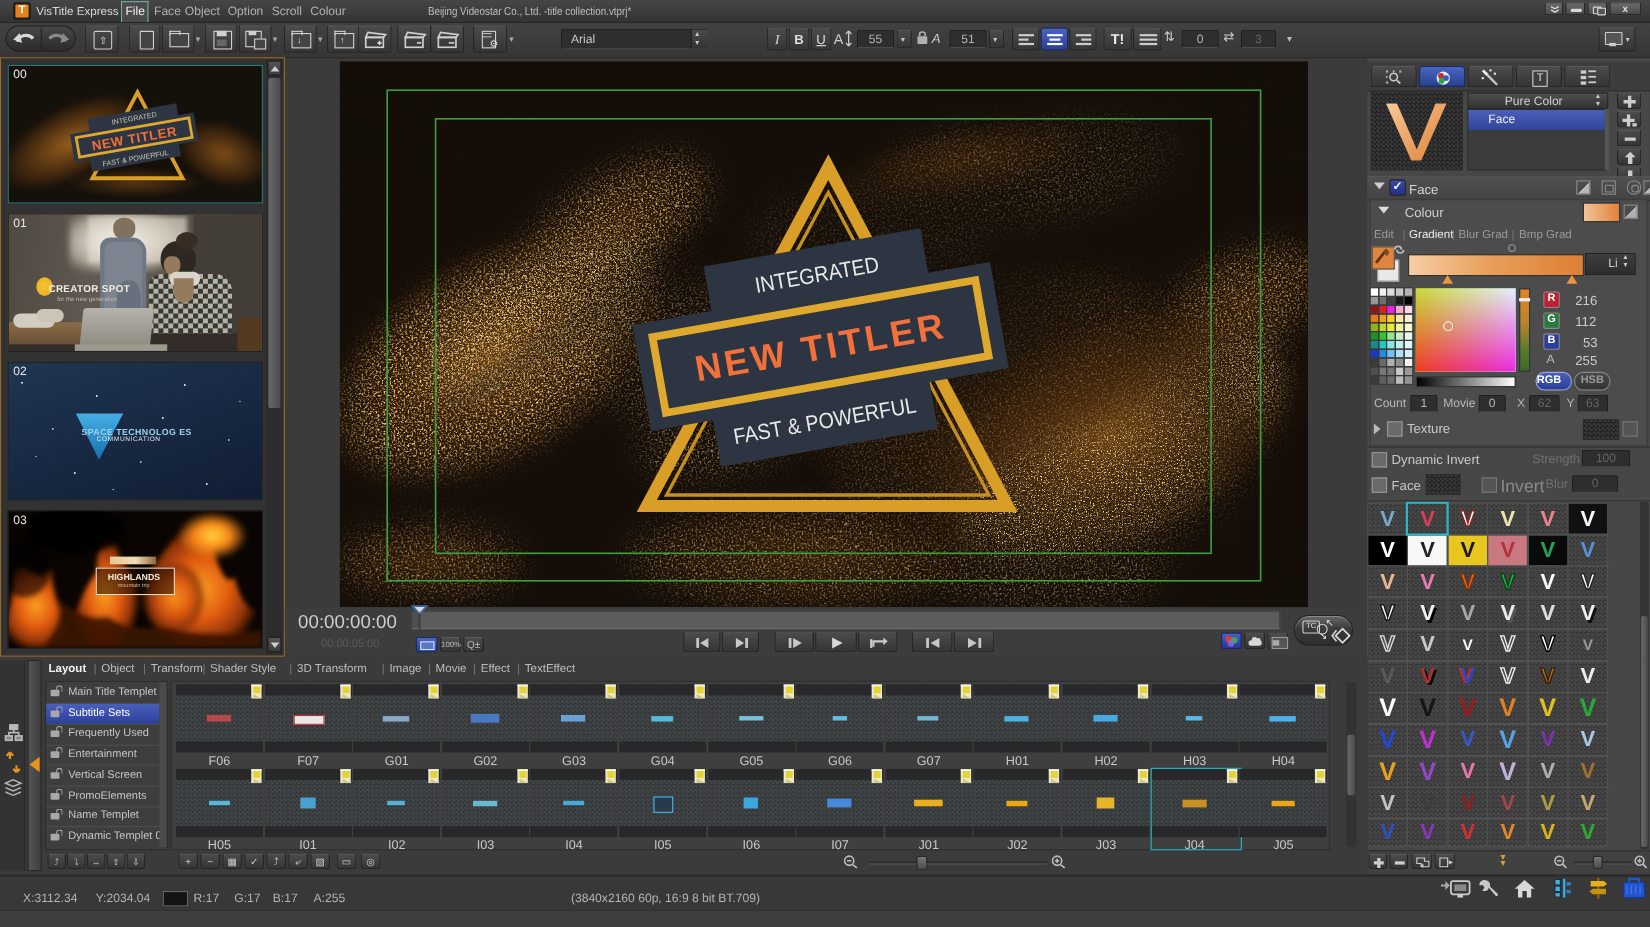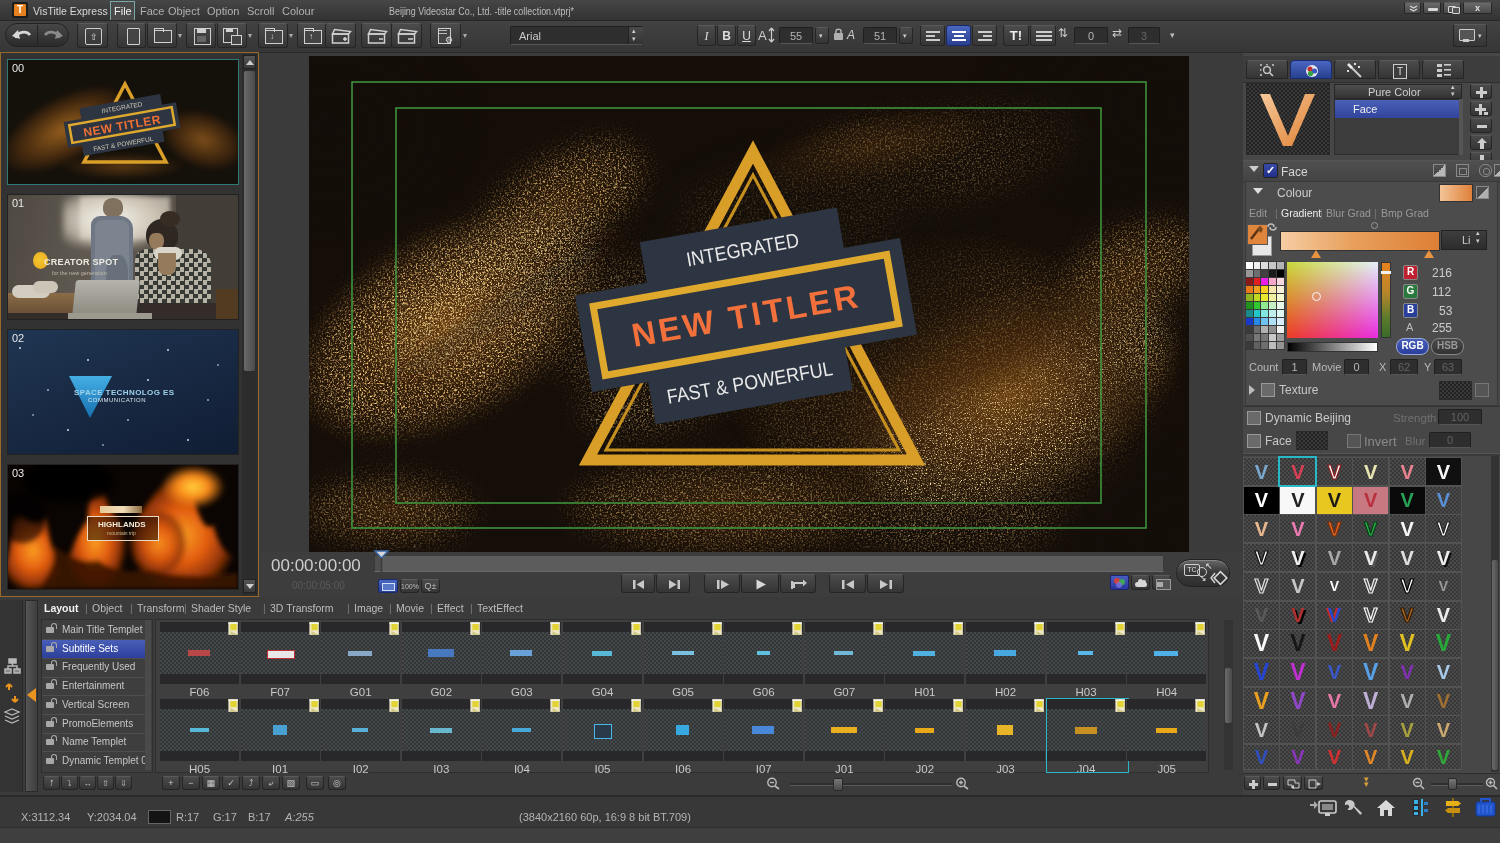--- a/index.html
+++ b/index.html
@@ -711,49 +711,49 @@
 <div class="abs" style="left:1287px;top:342px;width:91px;height:10px;background:linear-gradient(90deg,#000,#fff);border:1px solid #333;box-sizing:border-box;"></div>
 
 <div class="abs" style="left:1403px;top:265px;width:13px;height:13px;background:#c02030;border:1px solid #888;border-radius:2px;color:#fff;font-size:10px;font-weight:bold;text-align:center;line-height:12px;">R</div>
 <div class="txt" style="left:1432px;top:266px;color:#ccc;font-size:12px;">216</div>
 <div class="abs" style="left:1403px;top:284px;width:13px;height:13px;background:#2a7a40;border:1px solid #888;border-radius:2px;color:#fff;font-size:10px;font-weight:bold;text-align:center;line-height:12px;">G</div>
 <div class="txt" style="left:1432px;top:285px;color:#ccc;font-size:12px;">112</div>
 <div class="abs" style="left:1403px;top:303px;width:13px;height:13px;background:#2a3f9c;border:1px solid #888;border-radius:2px;color:#fff;font-size:10px;font-weight:bold;text-align:center;line-height:12px;">B</div>
 <div class="txt" style="left:1439px;top:304px;color:#ccc;font-size:12px;">53</div>
 <div class="txt" style="left:1406px;top:321px;color:#bbb;font-size:11px;">A</div>
 <div class="txt" style="left:1432px;top:321px;color:#ccc;font-size:12px;">255</div>
-<div class="abs" style="left:1396px;top:338px;width:31px;height:15px;background:linear-gradient(#4a5fb8,#2a3f9c);border:1px solid #99a8d8;border-radius:8px;color:#fff;font-size:10px;font-weight:bold;text-align:center;line-height:14px;">RGB</div>
+<div class="abs" style="left:1396px;top:338px;width:31px;height:15px;background:linear-gradient(#4a5fb8,#2a3f9c);border:1px solid #99a8d8;border-radius:8px;color:#fff;font-size:10px;font-weight:bold;text-align:left;line-height:14px;">RGB</div>
 <div class="abs" style="left:1431px;top:338px;width:31px;height:15px;background:linear-gradient(#4a4a4a,#333);border:1px solid #888;border-radius:8px;color:#999;font-size:10px;font-weight:bold;text-align:center;line-height:14px;">HSB</div>
 
 <div class="txt" style="left:1249px;top:361px;color:#b8b8b8;">Count</div>
 <div class="fld" style="left:1282px;top:359px;width:25px;height:16px;line-height:15px;">1</div>
 <div class="txt" style="left:1312px;top:361px;color:#b8b8b8;">Movie</div>
 <div class="fld" style="left:1344px;top:359px;width:25px;height:16px;line-height:15px;">0</div>
 <div class="txt" style="left:1379px;top:361px;color:#b8b8b8;">X</div>
 <div class="fld" style="left:1390px;top:359px;width:28px;height:16px;line-height:15px;color:#636363;">62</div>
 <div class="txt" style="left:1424px;top:361px;color:#b8b8b8;">Y</div>
 <div class="fld" style="left:1434px;top:359px;width:28px;height:16px;line-height:15px;color:#636363;">63</div>
 
 <div class="abs" style="left:1249px;top:385px;width:0;height:0;border-top:5px solid transparent;border-bottom:5px solid transparent;border-left:6px solid #bbb;"></div>
 <div class="abs" style="left:1261px;top:383px;width:12px;height:12px;background:#6a6a6a;border:1px solid #999;"></div>
 <div class="txt" style="left:1279px;top:383px;color:#c8c8c8;font-size:12px;">Texture</div>
 <div class="abs chkd" style="left:1439px;top:381px;width:31px;height:17px;border:1px solid #2a2a2a;"></div>
 <div class="abs" style="left:1475px;top:383px;width:12px;height:12px;border:1px solid #777;background:#555;"></div>
 
 <div class="abs" style="left:1243px;top:406px;width:257px;height:1px;background:#333;"></div>
 <div class="abs" style="left:1247px;top:411px;width:12px;height:12px;background:#6a6a6a;border:1px solid #999;"></div>
-<div class="txt" style="left:1265px;top:411px;color:#c8c8c8;font-size:12px;">Dynamic Beijing</div>
+<div class="txt" style="left:1265px;top:411px;color:#c8c8c8;font-size:12px;">Dynamic Invert</div>
 <div class="txt" style="left:1393px;top:412px;color:#707070;font-size:11.5px;">Strength</div>
 <div class="fld" style="left:1438px;top:409px;width:44px;height:16px;line-height:15px;color:#636363;">100</div>
 
 <div class="abs" style="left:1247px;top:434px;width:12px;height:12px;background:#6a6a6a;border:1px solid #999;"></div>
 <div class="txt" style="left:1265px;top:434px;color:#c8c8c8;font-size:12px;">Face</div>
 <div class="abs chkd" style="left:1296px;top:431px;width:30px;height:17px;border:1px solid #2a2a2a;"></div>
 <div class="abs" style="left:1347px;top:434px;width:12px;height:12px;background:#555;border:1px solid #777;"></div>
-<div class="txt" style="left:1364px;top:434px;color:#8a8a8a;font-size:13px;">Invert</div>
+<div class="txt" style="left:1364px;top:434px;color:#8a8a8a;font-size:16px;">Invert</div>
 <div class="txt" style="left:1405px;top:435px;color:#707070;font-size:11.5px;">Blur</div>
 <div class="fld" style="left:1429px;top:432px;width:42px;height:16px;line-height:15px;color:#636363;">0</div>
 <div class="abs" style="left:1243px;top:453px;width:257px;height:2px;background:#3a3a3a;border-top:1px solid #555;"></div>
 
 <div id="vgrid">
       <div class="vcell" style="left:1244px;top:458px;height:27px;">
         <span class="vlet" style="color:#7aa7cc;">V</span>
       </div>
       <div class="vcell" style="left:1280.4px;top:458px;height:27px;outline:2px solid #28b8c8;z-index:3;">
         <span class="vlet" style="color:#d94055;">V</span>
@@ -1402,21 +1402,21 @@
 <div id="statusbar">
 <div class="abs" style="left:0;top:795px;width:1500px;height:2px;background:#2a2a2a;"></div>
 <div class="abs" style="left:0;top:797px;width:1500px;height:30px;background:#383838;"></div>
 <div class="abs" style="left:0;top:827px;width:1500px;height:16px;background:#3f3f3f;border-top:1px solid #2e2e2e;"></div>
 <div class="txt" style="left:21px;top:811px;color:#b4b4b4;">X:3112.34</div>
 <div class="txt" style="left:87px;top:811px;color:#b4b4b4;">Y:2034.04</div>
 <div class="abs" style="left:148px;top:810px;width:21px;height:12px;background:#141414;border:1px solid #666;"></div>
 <div class="txt" style="left:176px;top:811px;color:#b4b4b4;">R:17</div>
 <div class="txt" style="left:213px;top:811px;color:#b4b4b4;">G:17</div>
 <div class="txt" style="left:248px;top:811px;color:#b4b4b4;">B:17</div>
-<div class="txt" style="left:285px;top:811px;color:#b4b4b4;font-style:italic;">A:255</div>
+<div class="txt" style="left:285px;top:811px;color:#b4b4b4;">A:255</div>
 <div class="txt" style="left:519px;top:811px;color:#b4b4b4;">(3840x2160 60p, 16:9 8 bit BT.709)</div>
 
 <svg style="left:1308px;top:799px;" width="30" height="18" viewBox="0 0 30 18">
       <path d="M2 5 L6 5 L6 2 L10 6 L6 10 L6 7 L2 7 Z" fill="#aaa"></path>
       <rect x="11" y="2" width="17" height="12" rx="2" fill="none" stroke="#ccc" stroke-width="1.6"></rect>
       <rect x="14" y="5" width="11" height="6" fill="#888"></rect>
       <rect x="17" y="14" width="5" height="3" fill="#ccc"></rect>
     </svg>
 <svg style="left:1343px;top:799px;" width="20" height="18" viewBox="0 0 20 18">
       <path d="M6.5 1 C3.5 1,1.5 3.5,2 6 L5 5.5 L6.5 8 L4.5 10.5 C7 12,10 10.5,10.5 8 L16.5 15 C17.5 16.5,19.5 15,18.5 13.5 L11.5 7 C12.5 4,10 1,6.5 1 Z" fill="#c8c8c8"></path>

